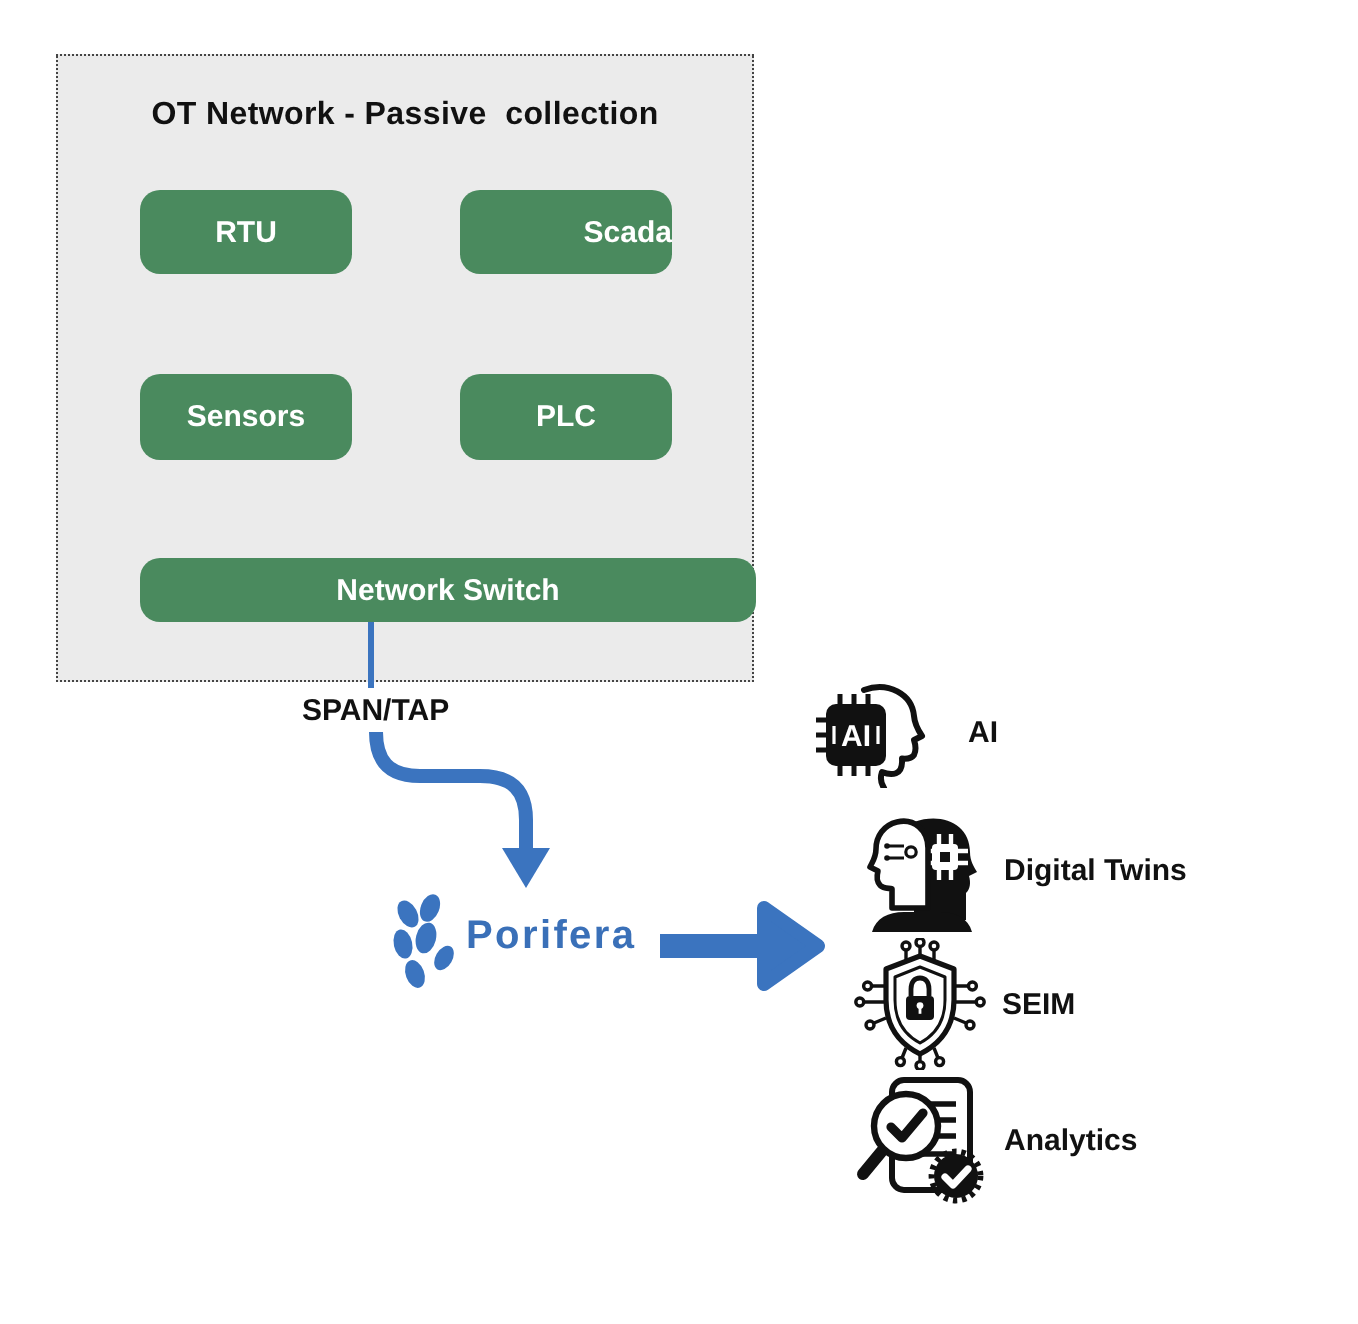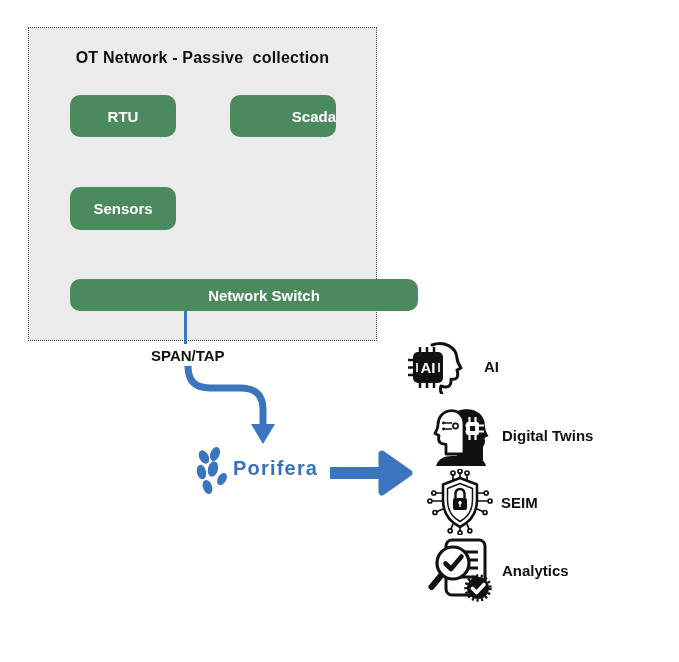--- a/index.html
+++ b/index.html
@@ -9,21 +9,21 @@
   .ot-box{position:absolute;left:28px;top:27px;width:349px;height:314px;
           background:#ebebeb;border:1px dotted #444;box-sizing:border-box;}
   .ot-title{position:absolute;left:28px;top:49px;width:349px;text-align:center;
             font-size:16px;font-weight:700;white-space:pre;letter-spacing:.2px;}
   .node{position:absolute;display:flex;align-items:center;justify-content:center;
         background:#4a8a5e;color:#fff;font-weight:700;font-size:15px;border-radius:10px;}
   .node-rtu{left:70px;top:95px;width:106px;height:42px;}
   .node-scada{left:230px;top:95px;width:106px;height:42px;justify-content:flex-end;}
   .node-sensors{left:70px;top:187px;width:106px;height:43px;}
   .node-plc{left:230px;top:187px;width:106px;height:43px;}
-  .node-switch{left:70px;top:279px;width:308px;height:32px;padding-left:40px;}
+  .node-switch{left:70px;top:279px;width:308px;height:32px;}
   
   .tap-line{position:absolute;left:184px;top:311px;width:3px;height:33px;background:#3b74bf;}
   .span-tap{position:absolute;left:151px;top:347px;font-size:15px;font-weight:700;}
   .curve-arrow{position:absolute;left:150px;top:358px;}
   
   .leaf-logo{position:absolute;left:195px;top:446px;}
   .porifera-word{position:absolute;left:233px;top:457px;font-size:20px;font-weight:700;
                  letter-spacing:1.2px;color:#3a70b8;}
   .right-arrow{position:absolute;left:330px;top:450px;}
   
@@ -44,20 +44,23 @@
   <div class="ot-title">OT Network - Passive  collection</div>
 
   <div class="node node-rtu">
     <span>RTU</span>
   </div>
   <div class="node node-scada">
     <span>Scada</span>
   </div>
   <div class="node node-sensors">
     <span>Sensors</span>
+  </div>
+  <div class="node node-plc">
+    <span>PLC</span>
   </div>
   <div class="node node-switch">
     <span>Network Switch</span>
   </div>
 
   <div class="tap-line"></div>
   <div class="span-tap">SPAN/TAP</div>
 
   <svg class="curve-arrow" width="140" height="95" viewBox="0 0 140 95">
     <path d="M38 8 C38 22 44 30 60 30 L90 30 C106 30 113 37 113 52 L113 68" stroke="#3b74bf" stroke-width="7" fill="none"></path>

